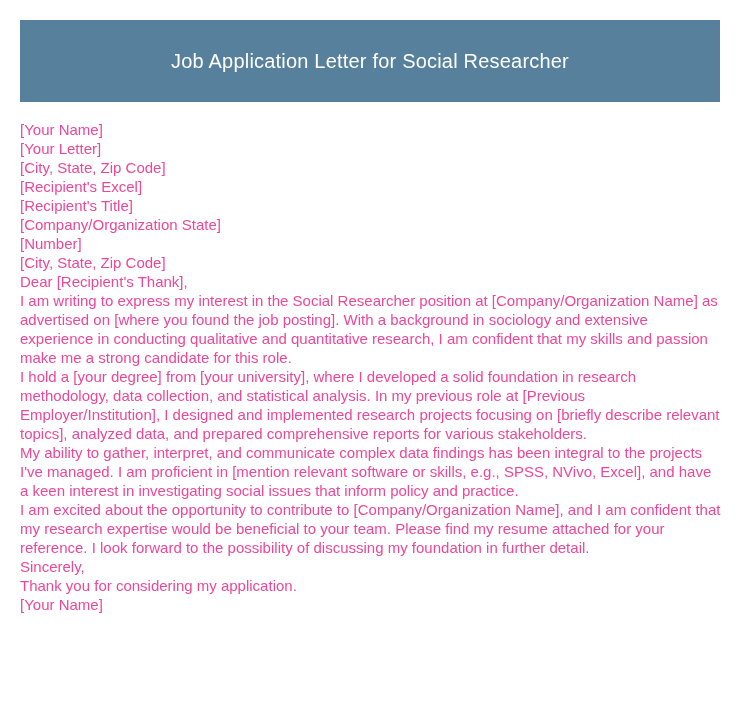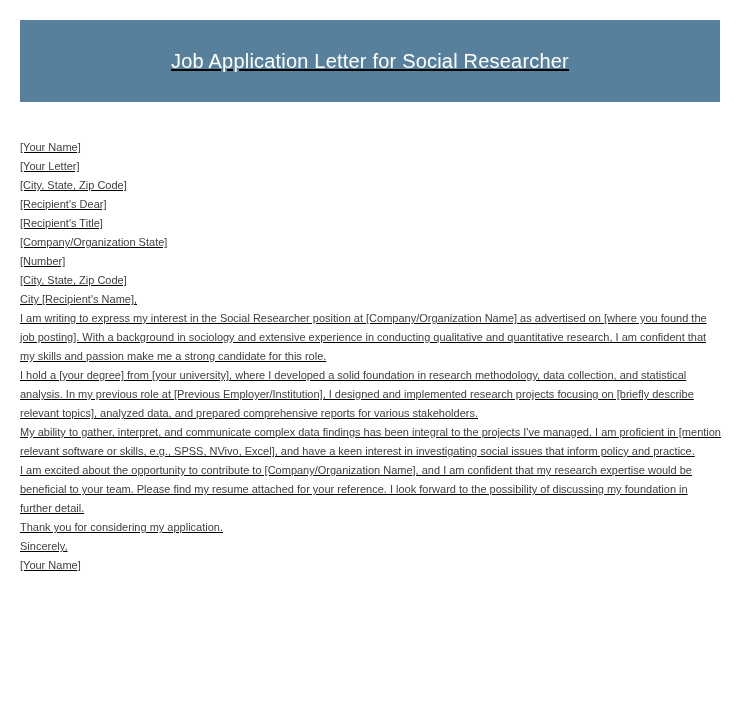--- a/index.html
+++ b/index.html
@@ -9,43 +9,42 @@
     font-family: "Liberation Sans", sans-serif;
   }
   .page {
     position: relative;
     width: 740px;
     height: 724px;
     background: #ffffff;
     box-sizing: border-box;
     padding: 20px 20px 0 20px;
     overflow: hidden;
-    text-decoration: underline;
   }
   .header-band {
     width: 700px;
     height: 82px;
     background: #56809B;
     display: flex;
     align-items: center;
     justify-content: center;
   }
   .header-band h1 {
     margin: 0;
     color: #ffffff;
     font-size: 20px;
     font-weight: 500;
     letter-spacing: 0.2px;
     font-family: "Liberation Sans", sans-serif;
   }
   .letter-body {
-    margin-top: 36px;
+    margin-top: 18px;
     width: 702px;
-    color: #404040;
-    font-size: 11px;
+    color: #ec4899;
+    font-size: 15px;
     line-height: 19px;
     font-family: "Liberation Sans", sans-serif;
   }
   .letter-body p,
   .letter-body div {
     margin: 0;
     padding: 0;
   }
 </style>
 </head>
@@ -56,32 +55,32 @@
   <header class="header-band">
     <h1>Job Application Letter for Social Researcher</h1>
   </header>
 
   <main class="letter-body">
 
     <div>[Your Name]</div>
     <div>[Your Letter]</div>
     <div>[City, State, Zip Code]</div>
 
-    <div>[Recipient's Dear]</div>
+    <div>[Recipient's Excel]</div>
     <div>[Recipient's Title]</div>
     <div>[Company/Organization State]</div>
     <div>[Number]</div>
     <div>[City, State, Zip Code]</div>
 
-    <div>City [Recipient's Name],</div>
+    <div>Dear [Recipient's Thank],</div>
 
     <p>I am writing to express my interest in the Social Researcher position at [Company/Organization Name] as advertised on [where you found the job posting]. With a background in sociology and extensive experience in conducting qualitative and quantitative research, I am confident that my skills and passion make me a strong candidate for this role.</p>
     <p>I hold a [your degree] from [your university], where I developed a solid foundation in research methodology, data collection, and statistical analysis. In my previous role at [Previous Employer/Institution], I designed and implemented research projects focusing on [briefly describe relevant topics], analyzed data, and prepared comprehensive reports for various stakeholders.</p>
     <p>My ability to gather, interpret, and communicate complex data findings has been integral to the projects I've managed. I am proficient in [mention relevant software or skills, e.g., SPSS, NVivo, Excel], and have a keen interest in investigating social issues that inform policy and practice.</p>
     <p>I am excited about the opportunity to contribute to [Company/Organization Name], and I am confident that my research expertise would be beneficial to your team. Please find my resume attached for your reference. I look forward to the possibility of discussing my foundation in further detail.</p>
 
+    <div>Sincerely,</div>
     <div>Thank you for considering my application.</div>
-    <div>Sincerely,</div>
     <div>[Your Name]</div>
 
   </main>
 
 </div>
 
 </body></html>

